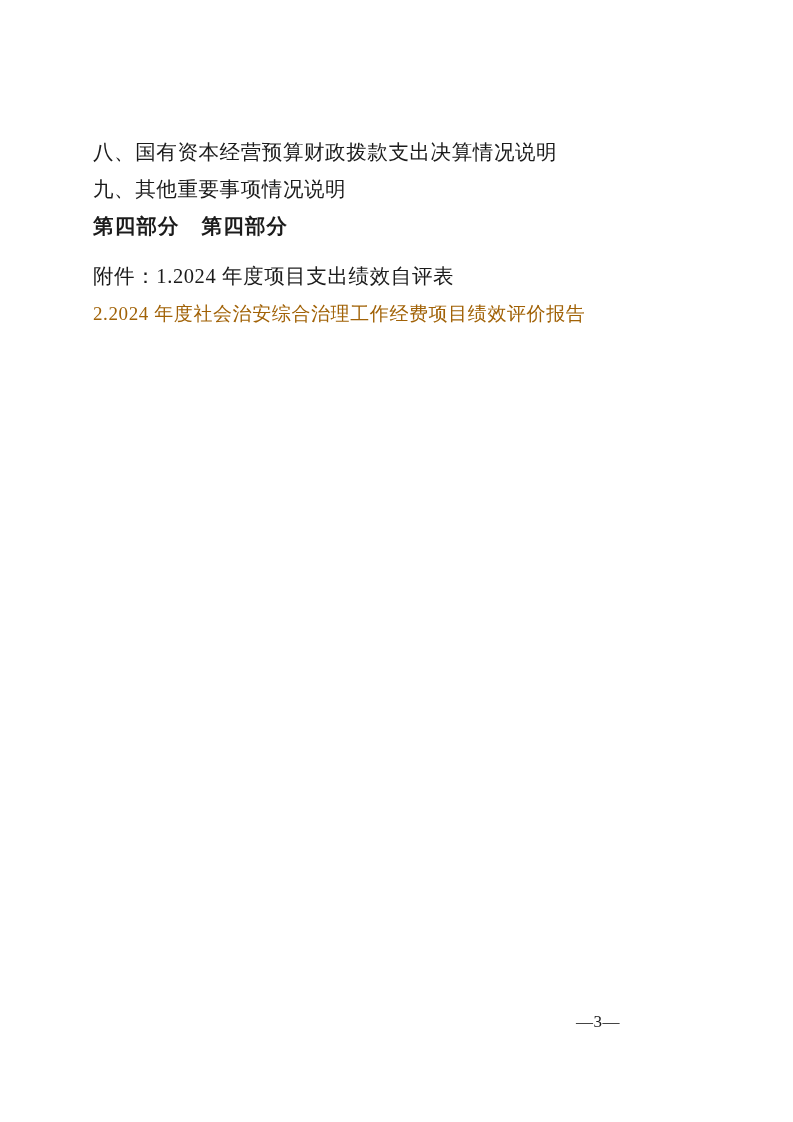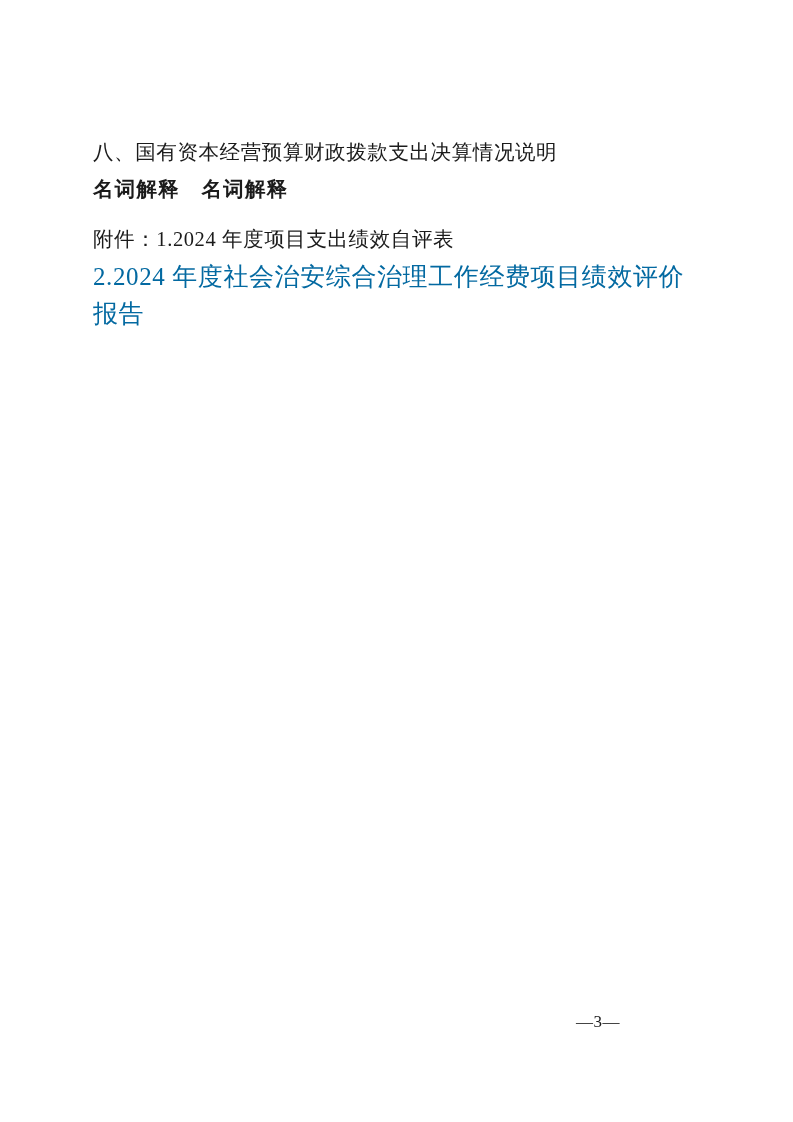--- a/index.html
+++ b/index.html
@@ -44,43 +44,44 @@
     margin-top: 13px;
   }
   .attach-line {
     font-size: 20.5px;
     line-height: 37px;
     letter-spacing: 0.6px;
     color: #1b1b1b;
     white-space: nowrap;
   }
   .attach-wrap {
-    font-size: 25px;
+    font-size: 19px;
     line-height: 37px;
     letter-spacing: 0.6px;
-    color: #0369a1;
+    color: #a16207;
   }
   .page-number {
     position: absolute;
     right: 93px;
     bottom: 106px;
     font-size: 17px;
     letter-spacing: 0.5px;
     color: #1b1b1b;
   }
 </style>
 </head>
 <body>
 
 <div class="page">
 
   <div class="content">
 
     <div class="toc-line">八、国有资本经营预算财政拨款支出决算情况说明</div>
-    <div class="toc-line bold">名词解释　名词解释</div>
+    <div class="toc-line">九、其他重要事项情况说明</div>
+    <div class="toc-line bold">第四部分　第四部分</div>
 
     <div class="attach-block">
       <div class="attach-line"><span>附件：</span><span>1.2024 年度项目支出绩效自评表</span></div>
       <div class="attach-wrap"><span class="indent"></span><span>2.2024 年度社会治安综合治理工作经费项目绩效评价报告</span></div>
     </div>
 
   </div>
 
   <div class="page-number">—3—</div>
 

